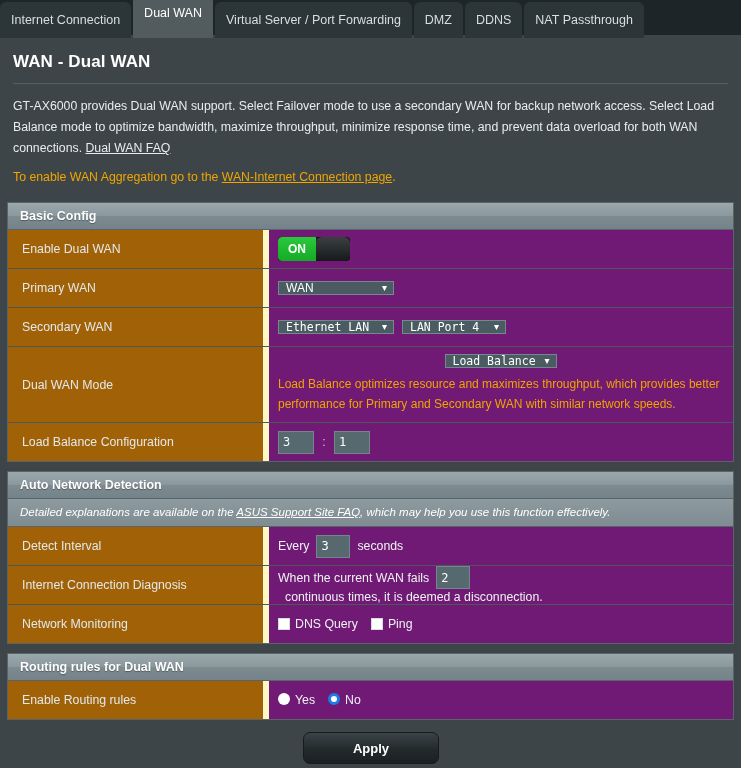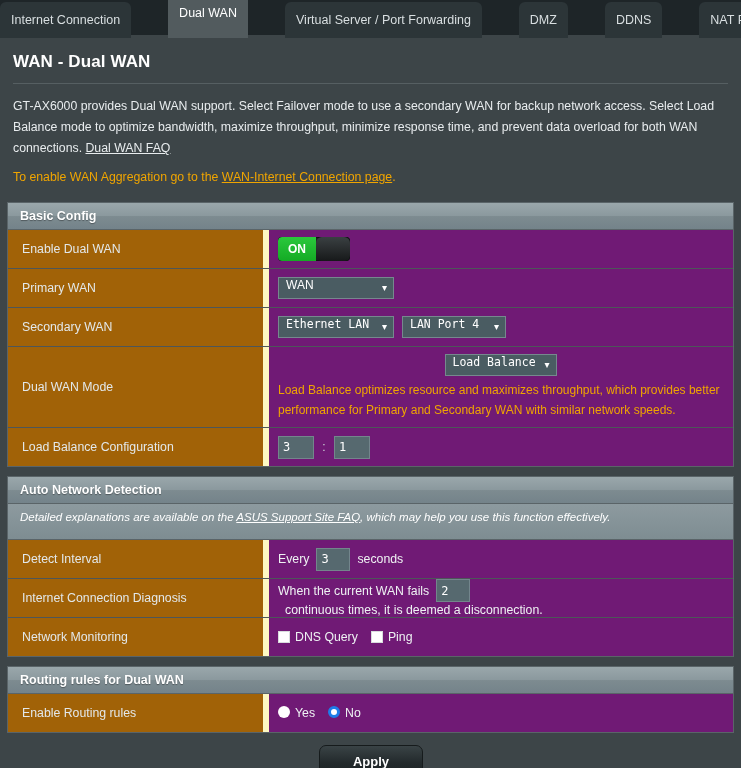--- a/index.html
+++ b/index.html
@@ -18,21 +18,20 @@
 
   
   .tabbar {
     position: relative;
     height: 38px;
     background: #1e2528;
     padding: 0;
     display: flex;
     align-items: flex-end;
     box-sizing: border-box;
-    gap: 35px;
   }
   .tabbar::after {
     content: "";
     position: absolute;
     left: 0; right: 0; bottom: 0;
     height: 3px;
     background: #3d4548;
   }
   .tab {
     height: 36px;
@@ -112,21 +111,21 @@
     font-weight: bold;
     padding: 6px 10px 6px 12px;
     border-bottom: 1px solid #5a6468;
     text-shadow: 0 1px 1px rgba(0,0,0,.35);
   }
   .sect-sub {
     background: linear-gradient(to bottom, #8d9a9f 0%, #7e8d92 100%);
     color: #ffffff;
     font-size: 11.5px;
     font-style: italic;
-    padding: 7px 10px 16px 12px;
+    padding: 7px 10px 8px 12px;
     border-bottom: 1px solid #5a6468;
   }
   .sect-sub a {
     color: #ffffff;
     text-decoration: underline;
     font-style: italic;
   }
   .row {
     display: flex;
     border-bottom: 1px solid #4d5659;
@@ -193,22 +192,22 @@
   .toggle-knob {
     width: 34px;
     height: 24px;
     background: linear-gradient(to bottom, #3a4042 0%, #17191a 100%);
     border-radius: 6px;
   }
 
   .select {
     position: relative;
     display: inline-flex;
-    align-items: flex-start;
-    height: 22px;
+    align-items: center;
+    height: 14px;
     background: #4a5c62;
     border: 1px solid #76888e;
     color: #ffffff;
     font-size: 12px;
     padding: 0 20px 0 7px;
     box-sizing: border-box;
     cursor: pointer;
     white-space: nowrap;
   }
   .select.w-sans { font-family: "Liberation Sans", sans-serif; width: 116px; }
@@ -288,21 +287,21 @@
   .radio-wrap .lbl { margin-left: 5px; font-size: 12.3px; }
 
   .apply-bar {
     background: #3d4548;
     padding: 12px 0 14px 0;
     display: flex;
     justify-content: center;
     border-left: 1px solid #3d4548;
   }
   .apply-btn {
-    width: 104px;
+    width: 136px;
     height: 32px;
     border-radius: 7px;
     background: linear-gradient(to bottom, #3a4346 0%, #232a2c 55%, #1b2123 100%);
     border: 1px solid #161b1c;
     color: #ffffff;
     font-size: 13px;
     font-weight: bold;
     cursor: pointer;
     font-family: "Liberation Sans", sans-serif;
   }

